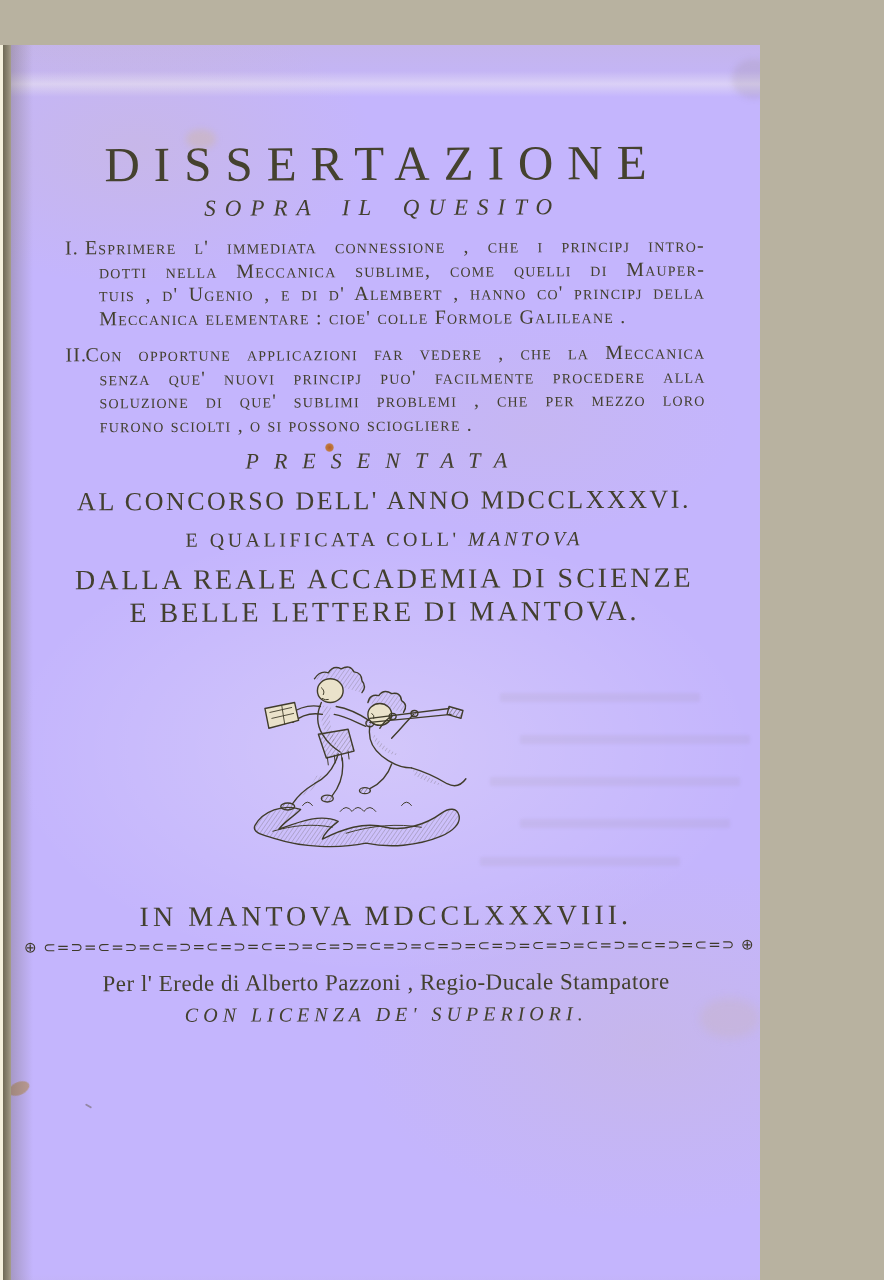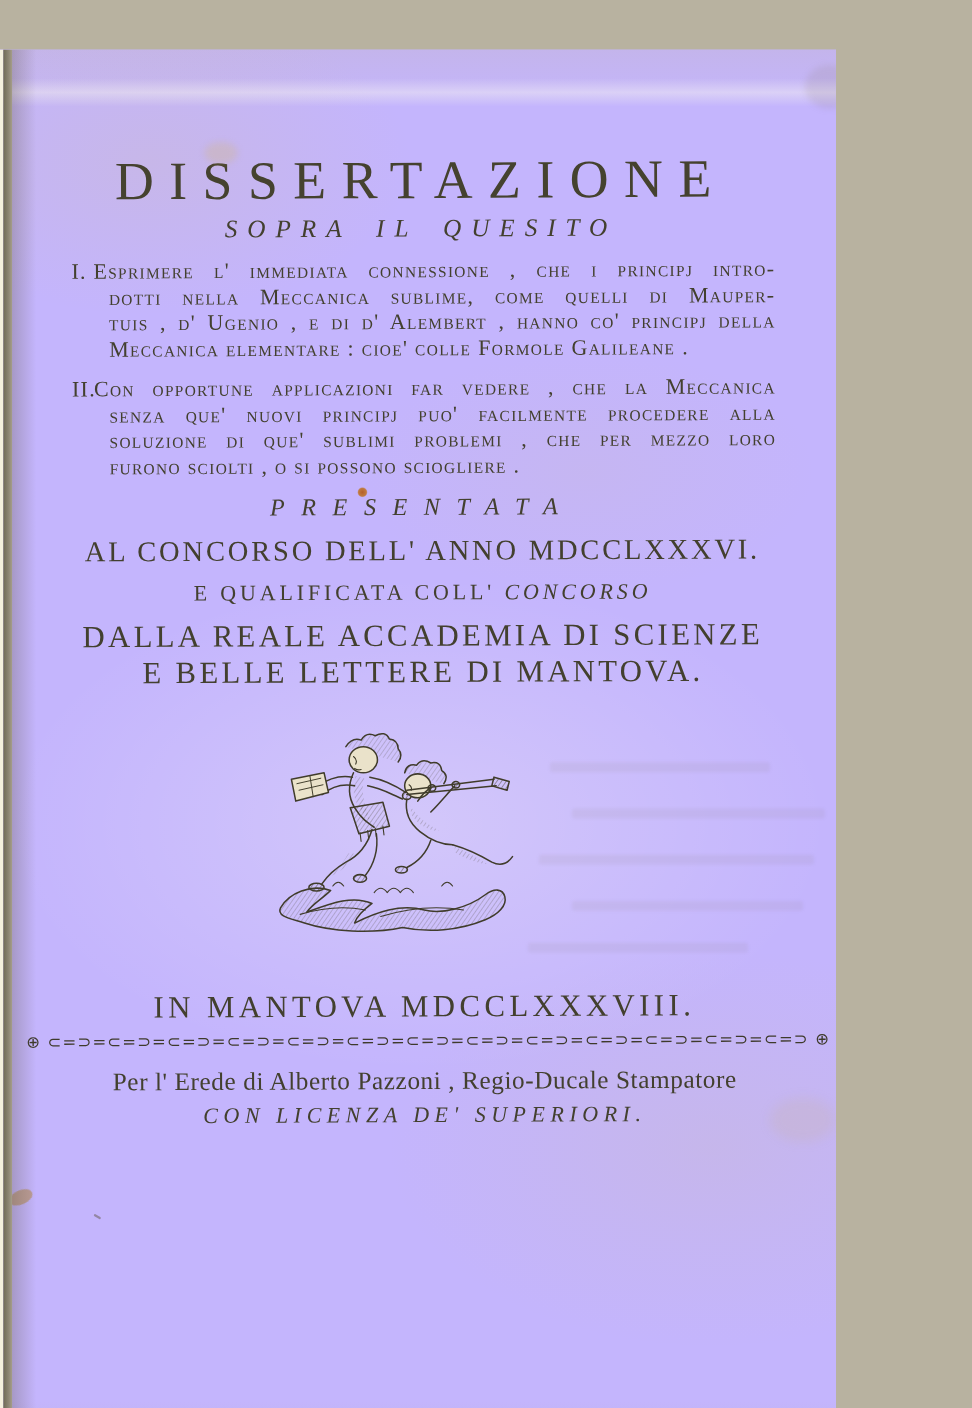--- a/index.html
+++ b/index.html
@@ -113,21 +113,21 @@
         <span class="numeral">II.</span>
         <div class="qline first">Con opportune applicazioni far vedere , che la Meccanica</div>
         <div class="qline">senza que' nuovi principj puo' facilmente procedere alla</div>
         <div class="qline">soluzione di que' sublimi problemi , che per mezzo loro</div>
         <div class="qline last">furono sciolti , o si possono sciogliere .</div>
       </div>
     </div>
 
     <div class="ctr presentata">PRESENTATA</div>
     <div class="ctr concorso">AL CONCORSO DELL' ANNO MDCCLXXXVI.</div>
-    <div class="ctr qualificata"><span>E QUALIFICATA COLL' </span><span class="it">CONCORSO</span></div>
+    <div class="ctr qualificata"><span>E QUALIFICATA COLL' </span><span class="it">MANTOVA</span></div>
     <div class="ctr accademia1">DALLA REALE ACCADEMIA DI SCIENZE</div>
     <div class="ctr accademia2">E BELLE LETTERE DI MANTOVA.</div>
 
     <div class="ctr mantova">IN MANTOVA MDCCLXXXVIII.</div>
     <div class="ctr ornament">⊕ ⊂=⊃=⊂=⊃=⊂=⊃=⊂=⊃=⊂=⊃=⊂=⊃=⊂=⊃=⊂=⊃=⊂=⊃=⊂=⊃=⊂=⊃=⊂=⊃=⊂=⊃ ⊕</div>
     <div class="ctr printer">Per l' Erede di Alberto Pazzoni , Regio-Ducale Stampatore</div>
     <div class="ctr licenza">CON LICENZA DE' SUPERIORI.</div>
   </div>
 
   <svg class="vignette" viewBox="0 0 230 200">

